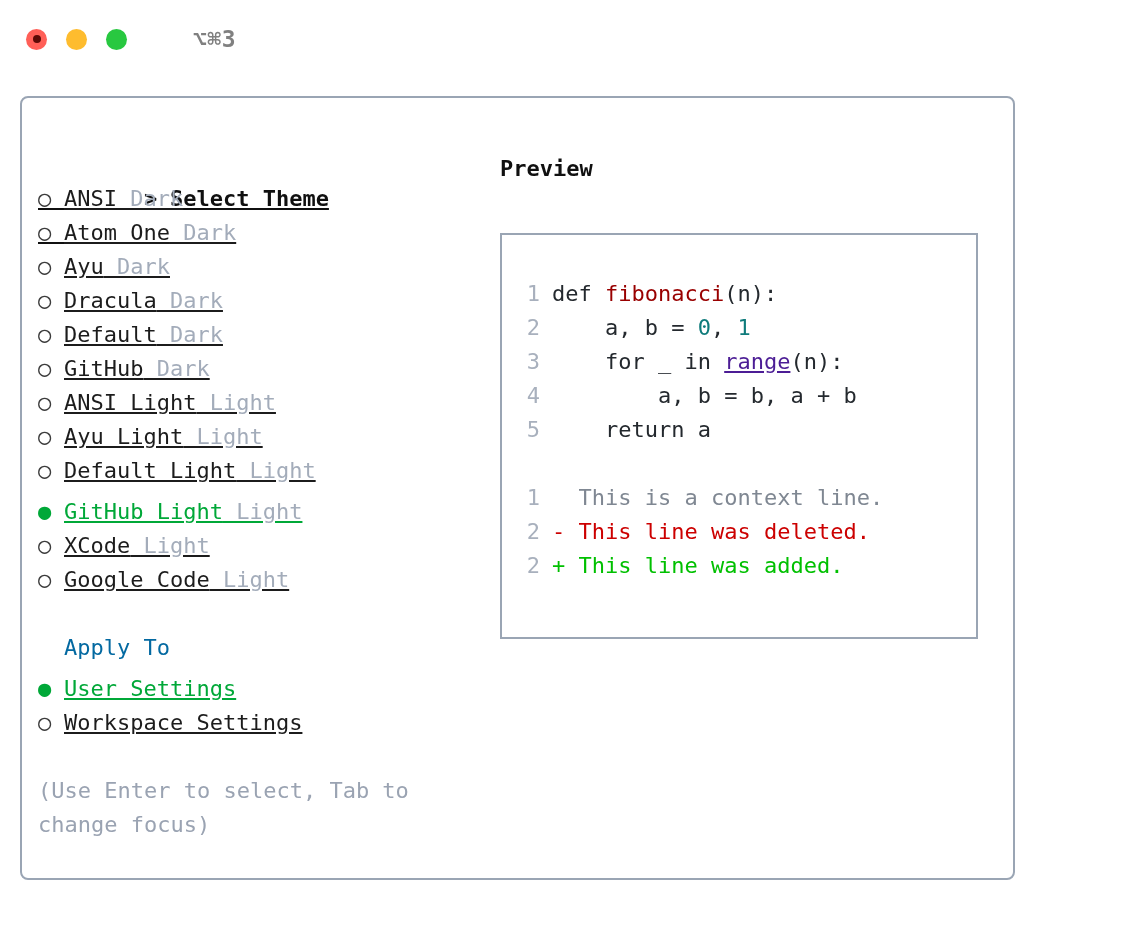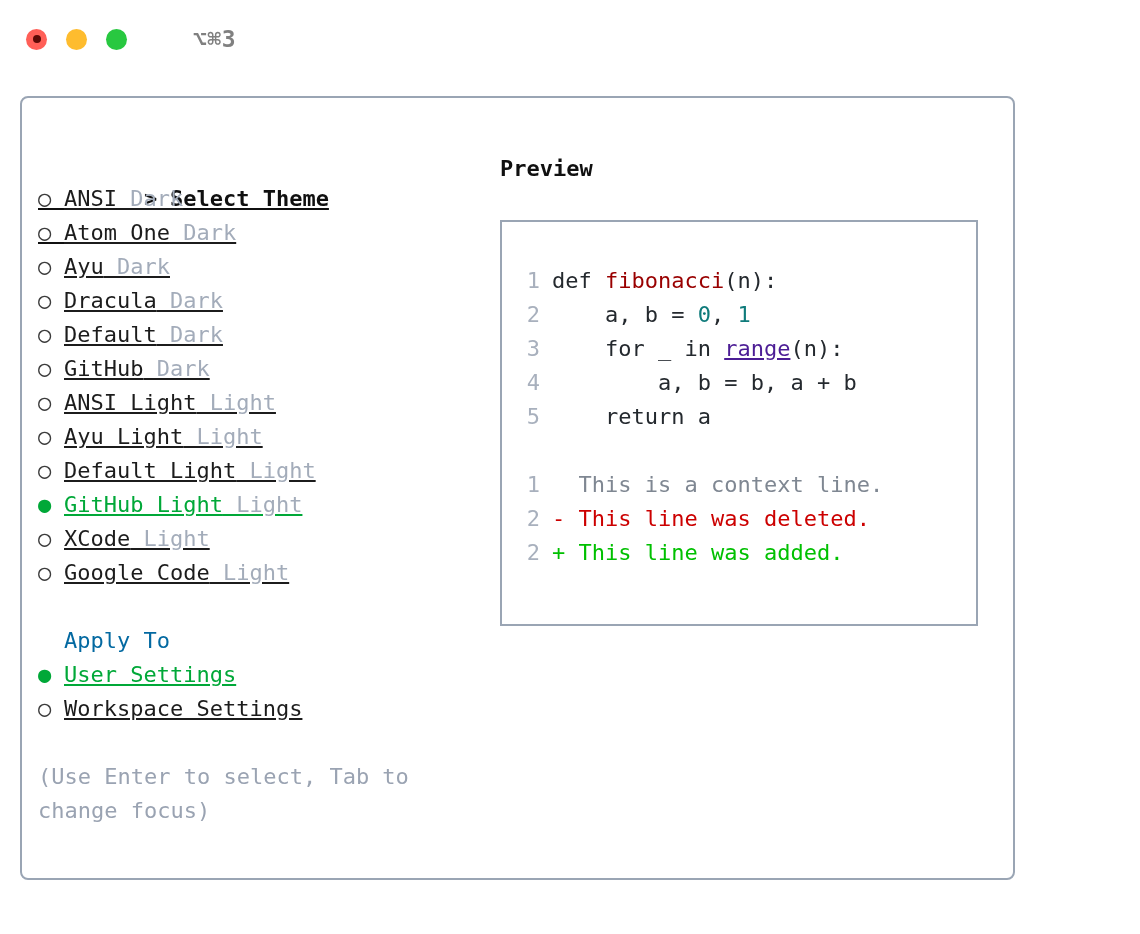--- a/index.html
+++ b/index.html
@@ -80,21 +80,21 @@
   }
   .row .marker {
     display: inline-block;
     width: 26px;
   }
   .heading {
     font-weight: bold;
     color: #101010;
   }
   .suffix { color: #a3acba; }
-  .row.selected { color: #00a838; }
+  .row.selected { color: #00a838; margin-top: 7px; }
   .row.selected .marker { color: #00a838; }
   .dot-filled { color: #00a838; }
   .dot-empty  { color: #3c3c3c; }
 
   .spacer-sm { height: 34px; }
   .apply-label {
     height: 34px;
     line-height: 34px;
     font-size: 22px;
     color: #0369a1;
@@ -116,21 +116,21 @@
     width: 500px;
   }
   #preview-title {
     font-size: 22px;
     font-weight: bold;
     color: #101010;
     line-height: 34px;
     white-space: pre;
   }
   #preview-box {
-    margin-top: 34px;
+    margin-top: 47px;
     width: 478px; height: 406px;
     border: 2px solid #9aa5b4;
     background: #ffffff;
     padding: 42px 0 0 12px;
   }
   .code-line {
     font-size: 22px;
     line-height: 34px;
     white-space: pre;
     color: #24292e;

